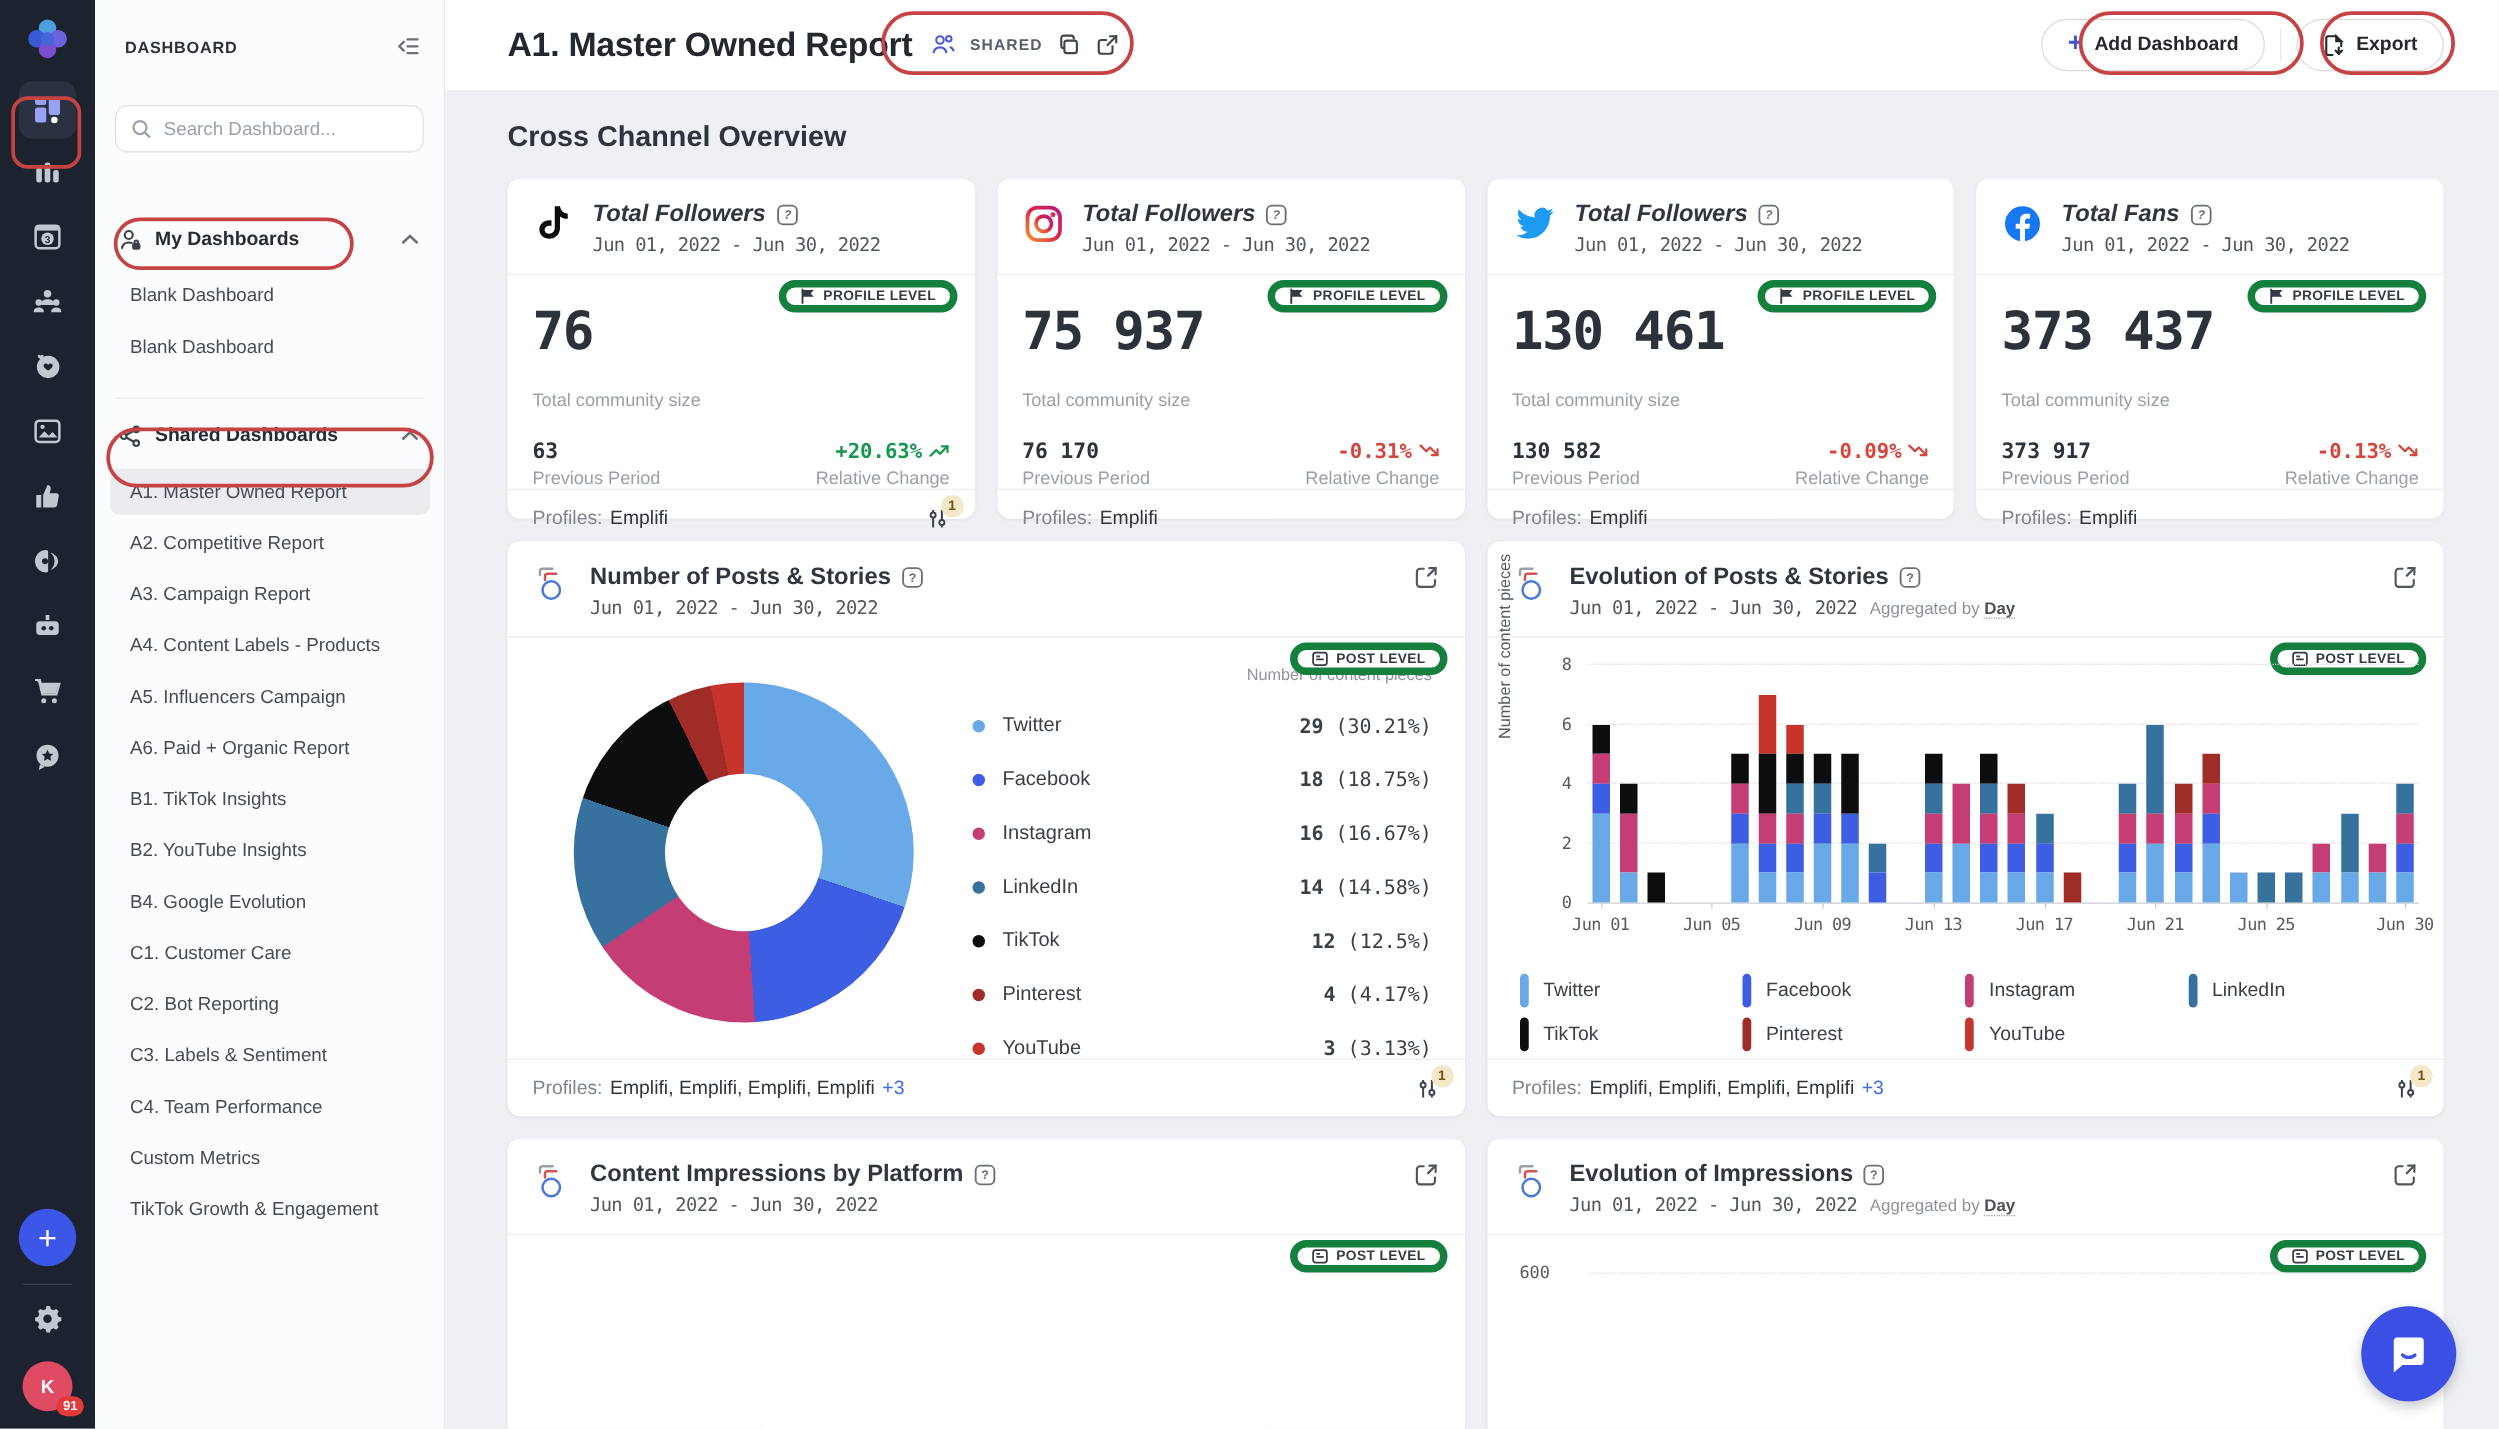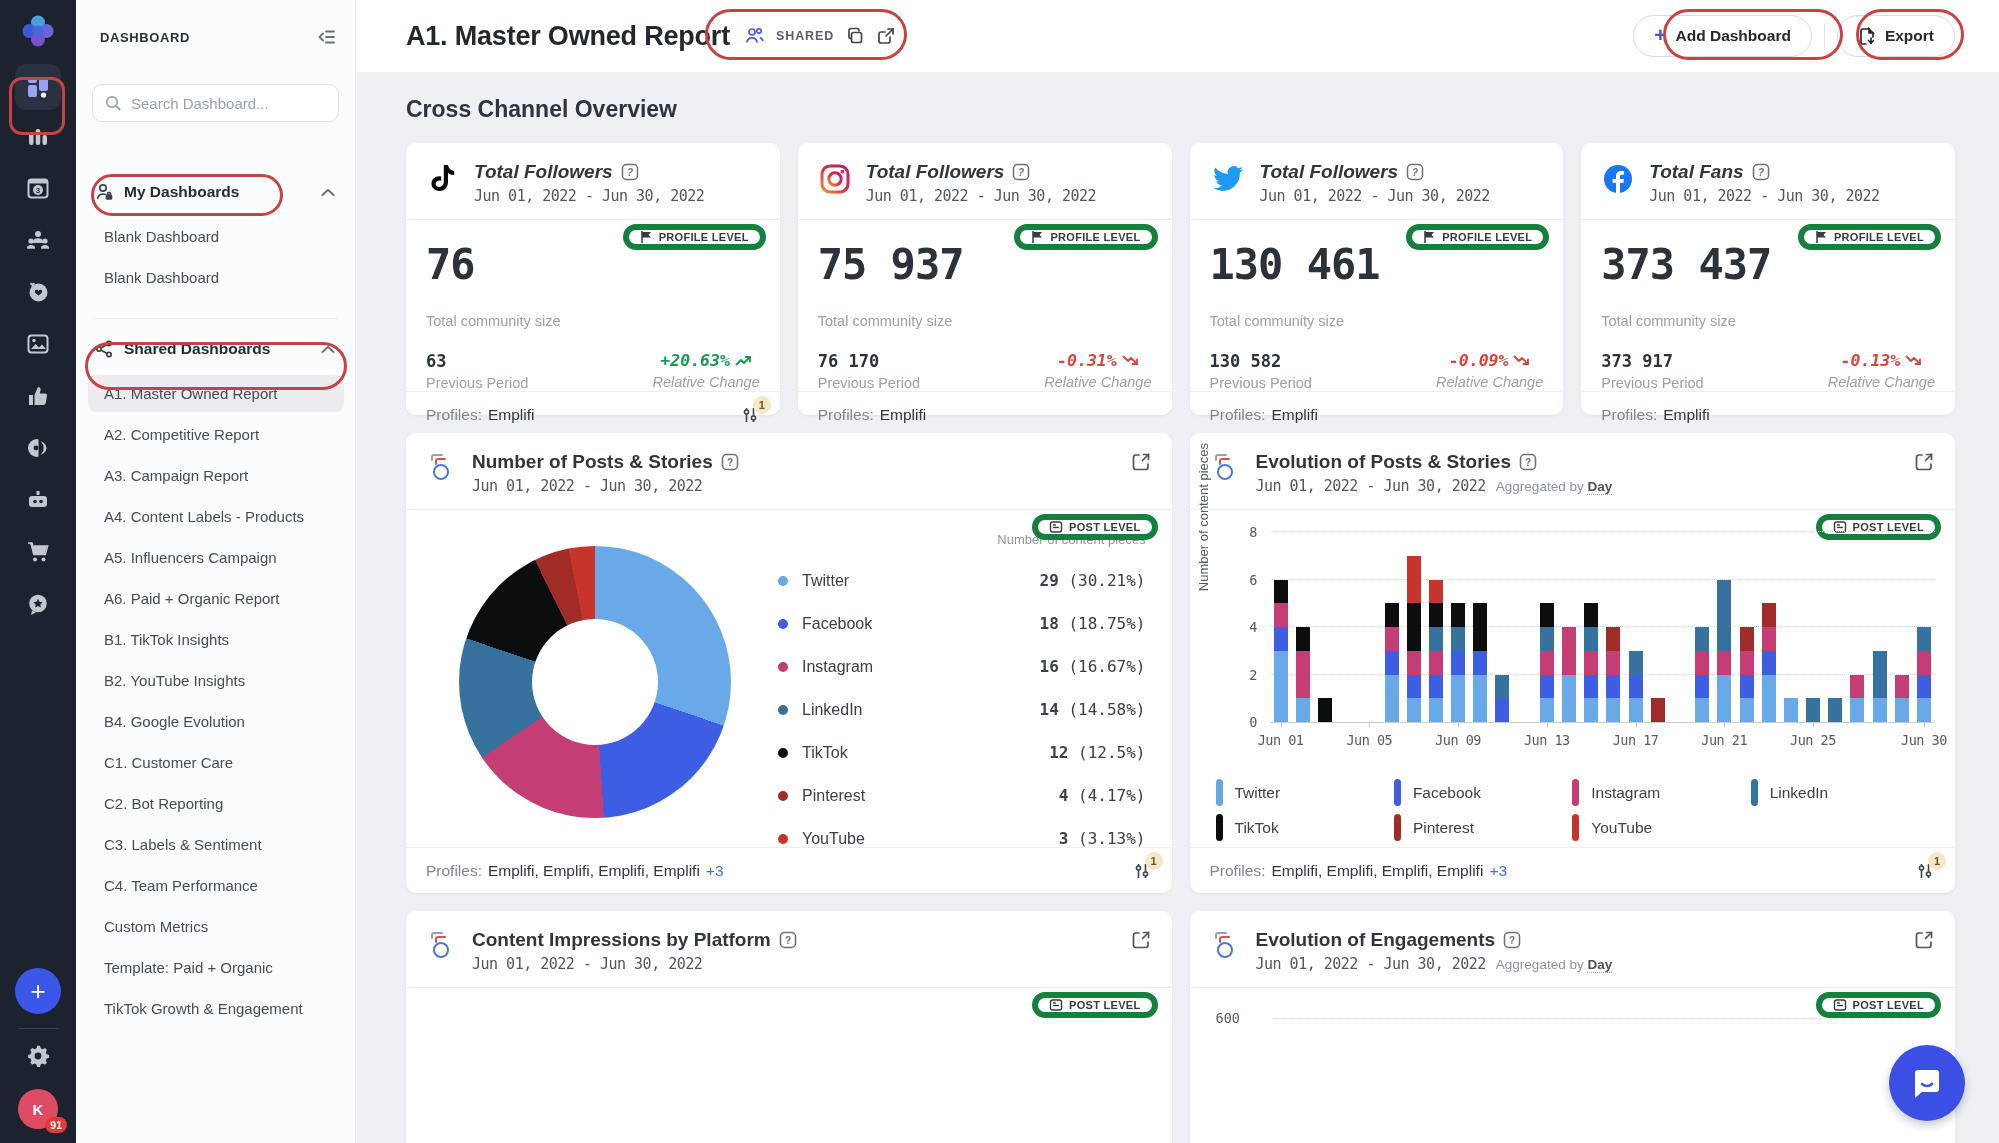--- a/index.html
+++ b/index.html
@@ -67,21 +67,21 @@
   .kpi-head .ttl { font-size:19px; font-weight:bold; color:#30363e; display:flex; align-items:center; gap:8px;font-style:italic; }
   .date { font-size:15px; color:#51575e; margin-top:4px; letter-spacing:-.5px; }
   .divider { border-top:1px solid #eceef1; margin-top:14px; position:relative; }
   .pill { position:absolute; top:-13px; right:14px; height:26px; background:#fff; border:6px solid #15803d; border-radius:14px; display:inline-flex; align-items:center; gap:6px; padding:0 11px; font-size:11px; font-weight:bold; letter-spacing:.3px; color:#343b44; white-space:nowrap;margin-top:17px; }
   .kpi-body { padding:20px 20px 0; flex:1; }
   .kpi-value { font-size:42px; font-weight:bold; color:#2c323a; letter-spacing:-1px; }
   .kpi-vlabel { font-size:14.5px; color:#9aa0a9; margin-top:24px; }
   .kpi-compare { display:flex; justify-content:space-between; margin-top:22px; }
   .kpi-prev { font-size:17px; font-weight:bold; color:#2c323a; }
   .kpi-sub { font-size:14.5px; color:#9aa0a9; margin-top:4px; }
-  .kpi-change { text-align:center;font-style:italic; }
+  .kpi-change { text-align:right; }
   .chg { font-size:16.5px; font-weight:bold; display:inline-flex; align-items:center; gap:5px; }
   .up .chg { color:#18984f; }
   .down .chg { color:#d5453b; }
   .card-footer { border-top:1px solid #eceef1; min-height:46px; display:flex; align-items:center; padding:0 20px; font-size:15.5px; color:#7e858e; gap:6px; }
   .card-footer .pf-val { color:#30363e; }
   .card-footer .more { color:#3e6be0; }
   .filters { margin-left:auto; position:relative; display:flex; }
   .f-badge { position:absolute; top:-9px; right:-11px; width:18px; height:18px; border-radius:50%; background:#f5e8c8; color:#6e5615; font-size:11px; font-weight:bold; display:flex; align-items:center; justify-content:center; }
 
   
@@ -312,21 +312,20 @@
         <li class="sb-item">A5. Influencers Campaign</li>
         <li class="sb-item">A6. Paid + Organic Report</li>
         <li class="sb-item">B1. TikTok Insights</li>
         <li class="sb-item">B2. YouTube Insights</li>
         <li class="sb-item">B4. Google Evolution</li>
         <li class="sb-item">C1. Customer Care</li>
         <li class="sb-item">C2. Bot Reporting</li>
         <li class="sb-item">C3. Labels &amp; Sentiment</li>
         <li class="sb-item">C4. Team Performance</li>
         <li class="sb-item">Custom Metrics</li>
-        <li class="sb-item">Template: Paid + Organic</li>
         <li class="sb-item">TikTok Growth &amp; Engagement</li>
       </ul>
   </aside>
 
   <main class="main">
     <header class="topbar">
       <h1>A1. Master Owned Report</h1>
       <div class="shared-group">
         <svg width="21" height="20" viewBox="0 0 21 20" fill="none" stroke="#4d5bd9" stroke-width="1.7">
             <circle cx="8" cy="6" r="3"></circle>
@@ -1019,21 +1018,21 @@
 
         <div class="card chart-card short">
           <div class="chart-head">
             <svg width="30" height="32" viewBox="0 0 30 32" fill="none">
                 <path d="M4 9V6a2 2 0 0 1 2-2h8" stroke="#9aa0a8" stroke-width="2" stroke-linecap="round"></path>
                 <path d="M8 13v-3a2 2 0 0 1 2-2h7" stroke="#d4534f" stroke-width="2" stroke-linecap="round"></path>
                 <circle cx="13" cy="21" r="7" stroke="#4a79d9" stroke-width="2"></circle>
               </svg>
             <div>
               <div class="ttl">
-                  <span>Evolution of Engagements</span>
+                  <span>Evolution of Impressions</span>
                 <svg width="18" height="18" viewBox="0 0 18 18">
                     <rect x="1.5" y="1.5" width="15" height="15" rx="4" fill="none" stroke="#6a7076" stroke-width="1.5"></rect>
                     <text x="9" y="12.6" text-anchor="middle" font-size="10" font-weight="bold" fill="#6a7076" font-family="Liberation Sans, sans-serif">?</text>
                   </svg>
               </div>
               <div class="date num"><span>Jun 01, 2022 - Jun 30, 2022</span><span class="agg"><span>Aggregated by</span> <b>Day</b></span></div>
             </div>
             <span class="expand">
               <svg width="22" height="22" viewBox="0 0 22 22" fill="none" stroke="#50565d" stroke-width="1.7" stroke-linecap="round">
                   <path d="M9 4H6a2.5 2.5 0 0 0-2.5 2.5V16A2.5 2.5 0 0 0 6 18.5h9.5A2.5 2.5 0 0 0 18 16v-3"></path>

